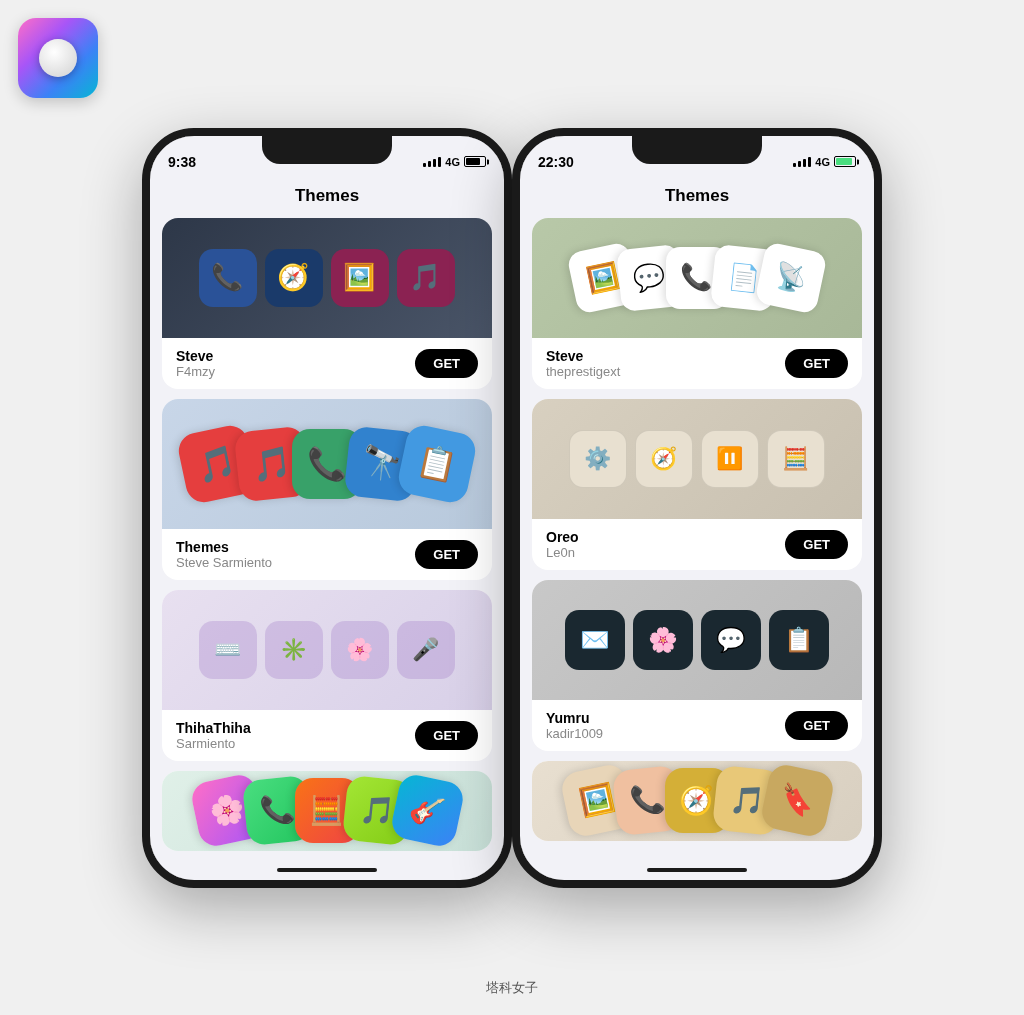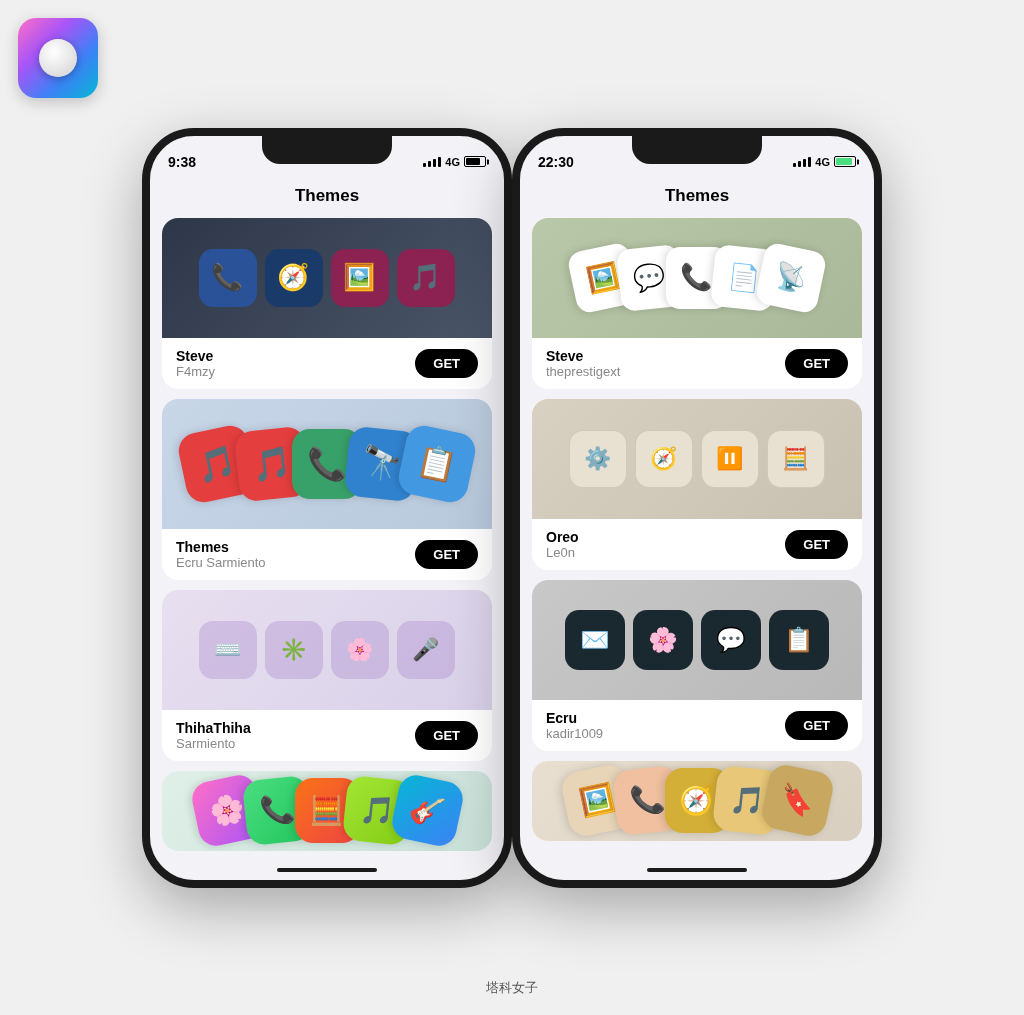--- a/index.html
+++ b/index.html
@@ -449,21 +449,21 @@
               <div class="slushi-icon stack-icon" style="background:#e53e3e;transform:rotate(-12deg);z-index:1;">🎵</div>
               <div class="slushi-icon stack-icon" style="background:#e53e3e;transform:rotate(-6deg);z-index:2;margin-left:-15px;">🎵</div>
               <div class="slushi-icon stack-icon" style="background:#38a169;transform:rotate(0deg);z-index:3;margin-left:-15px;">📞</div>
               <div class="slushi-icon stack-icon" style="background:#3182ce;transform:rotate(6deg);z-index:4;margin-left:-15px;">🔭</div>
               <div class="slushi-icon stack-icon" style="background:#4299e1;transform:rotate(12deg);z-index:5;margin-left:-15px;">📋</div>
             </div>
           </div>
           <div class="theme-footer">
             <div>
               <div class="theme-name">Themes</div>
-              <div class="theme-author">Ecru Sarmiento</div>
+              <div class="theme-author">Steve Sarmiento</div>
             </div>
             <button class="get-btn">GET</button>
           </div>
         </div>
 
         <div class="theme-card">
           <div class="theme-preview phosphorus-bg" style="display:flex;align-items:center;justify-content:center;gap:8px;">
             <div class="phosphorus-icon">⌨️</div>
             <div class="phosphorus-icon">✳️</div>
             <div class="phosphorus-icon">🌸</div>
@@ -556,21 +556,21 @@
 
         <div class="theme-card">
           <div class="theme-preview yumru-bg" style="display:flex;align-items:center;justify-content:center;gap:8px;">
             <div class="yumru-icon">✉️</div>
             <div class="yumru-icon">🌸</div>
             <div class="yumru-icon">💬</div>
             <div class="yumru-icon">📋</div>
           </div>
           <div class="theme-footer">
             <div>
-              <div class="theme-name">Ecru</div>
+              <div class="theme-name">Yumru</div>
               <div class="theme-author">kadir1009</div>
             </div>
             <button class="get-btn">GET</button>
           </div>
         </div>
 
         <div class="theme-card" style="height:80px;overflow:hidden;">
           <div class="theme-preview fifth-bg" style="height:80px;display:flex;align-items:center;justify-content:center;">
             <div class="stacked-icons">
               <div class="fifth-icon stack-icon" style="background:#e8d5b8;transform:rotate(-12deg);z-index:1;">🖼️</div>

